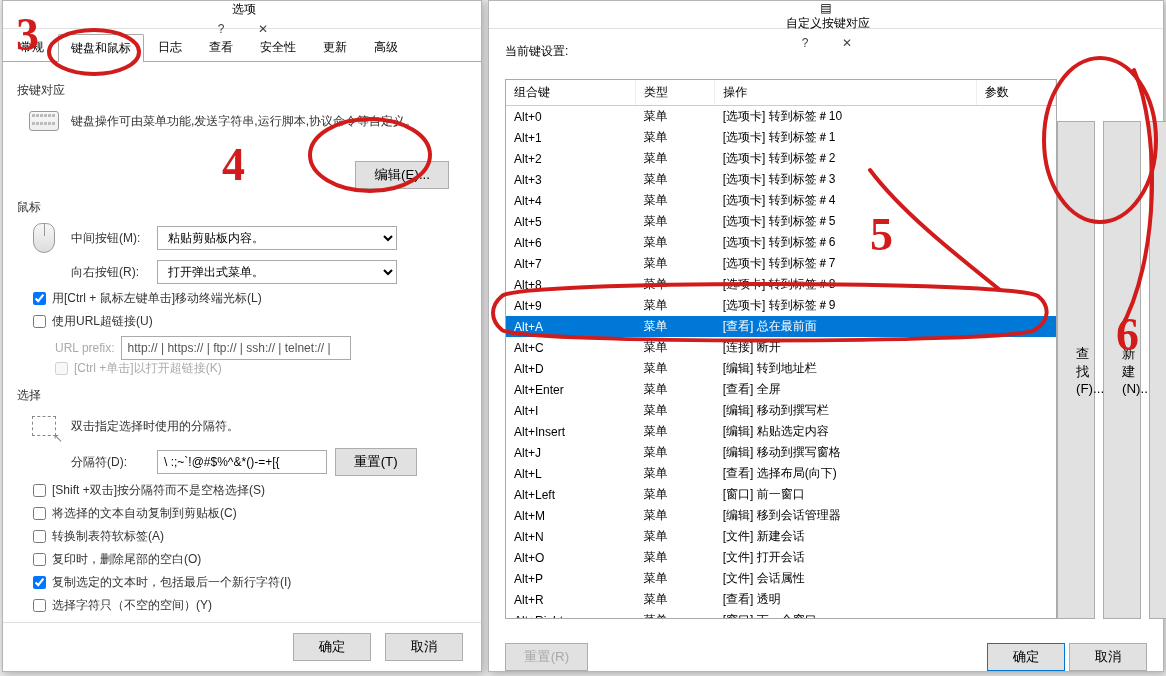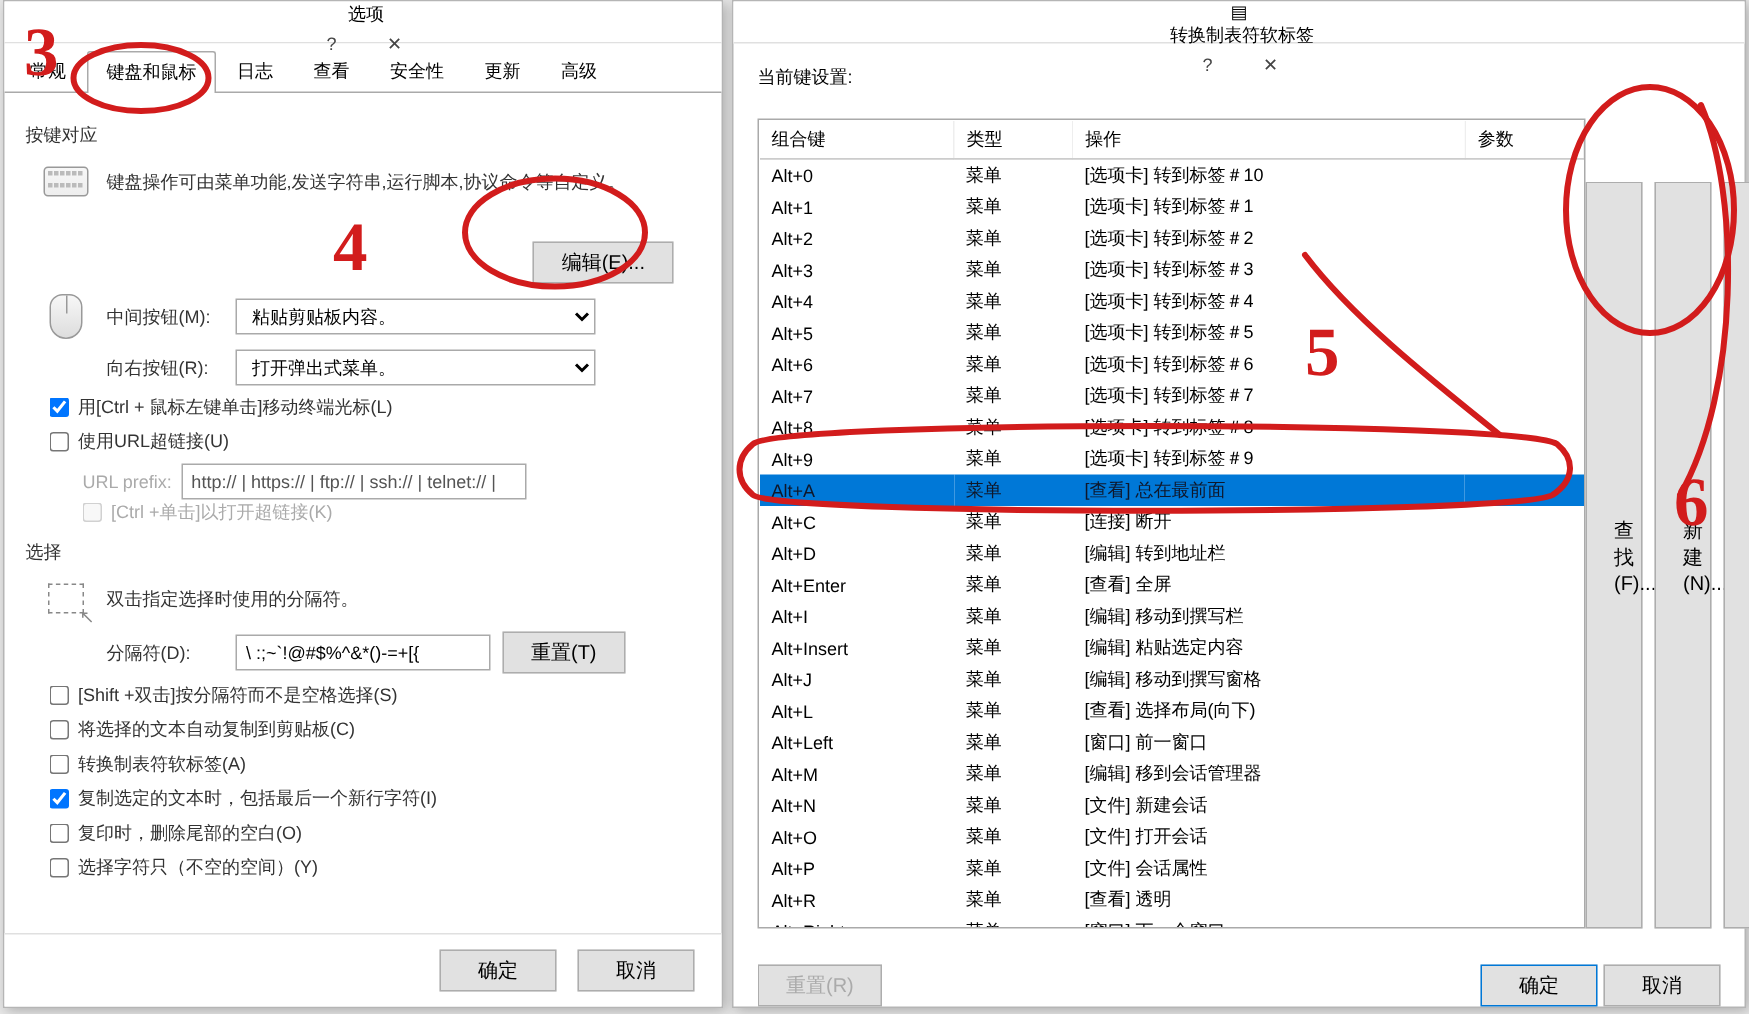--- a/index.html
+++ b/index.html
@@ -125,21 +125,21 @@
   table.km th {
     text-align: left;
     font-weight: normal;
     padding: 4px 8px;
     background: #fff;
     border-bottom: 1px solid #ccc;
     border-right: 1px solid #eee;
     position: sticky; top:0;
   }
   table.km td { padding: 2px 8px; }
-  tr.sel td { background: #0078d7; color: #0f172a; }
+  tr.sel td { background: #0078d7; color: #ffffff; }
   .km-side { width: 90px; display:flex; gap:8px;margin-top:42px; }
   .km-side .btn { width: 88px; min-width: 0; }
 
   .km-footer {
     display:flex;
     justify-content: flex-end;
     align-items: center;
     gap: 4px;
     padding: 10px 16px;
   }
@@ -187,20 +187,21 @@
               <span></span>
             </div>
         </div>
         <div style="flex:1">键盘操作可由菜单功能,发送字符串,运行脚本,协议命令等自定义。</div>
       </div>
       <div class="row" style="justify-content:flex-end; padding-right:18px; margin-top:24px;">
         <button class="btn">编辑(E)...</button>
       </div>
     </div>
 
+    <div class="group-header">鼠标</div>
     <div class="group-body">
       <div class="row">
         <div class="icon-block">
             <div class="mouse-icon"></div>
           </div>
         <label>中间按钮(M):</label>
         <select>
           <option>粘贴剪贴板内容。</option>
         </select>
       </div>
@@ -247,44 +248,44 @@
         </div>
       <div class="chk-row">
           <input type="checkbox" style="">
           <span>将选择的文本自动复制到剪贴板(C)</span>
         </div>
       <div class="chk-row">
           <input type="checkbox" style="">
           <span>转换制表符软标签(A)</span>
         </div>
       <div class="chk-row">
+          <input type="checkbox" style="">
+          <span>复印时，删除尾部的空白(O)</span>
+        </div>
+      <div class="chk-row">
           <input type="checkbox" checked="" style="">
           <span>复制选定的文本时，包括最后一个新行字符(I)</span>
-        </div>
-      <div class="chk-row">
-          <input type="checkbox" style="">
-          <span>复印时，删除尾部的空白(O)</span>
         </div>
       <div class="chk-row">
           <input type="checkbox" style="">
           <span>选择字符只（不空的空间）(Y)</span>
         </div>
     </div>
   </div>
 
   <div class="dialog-footer">
     <button class="btn">确定</button>
     <button class="btn">取消</button>
   </div>
 </div>
 
 <div class="window" style="left:488px; top:0; width:676px; height:672px;">
   <div class="titlebar">
     <span style="width:14px; text-align:center;">▤</span>
-    <span class="title">转换制表符软标签</span>
+    <span class="title">自定义按键对应</span>
     <div class="titlebar-controls">
       <div>?</div>
       <div>✕</div>
     </div>
   </div>
 
   <div class="km-body">
     <div class="km-label">当前键设置:</div>
     <div class="km-content">
       <div class="km-table-wrap">

